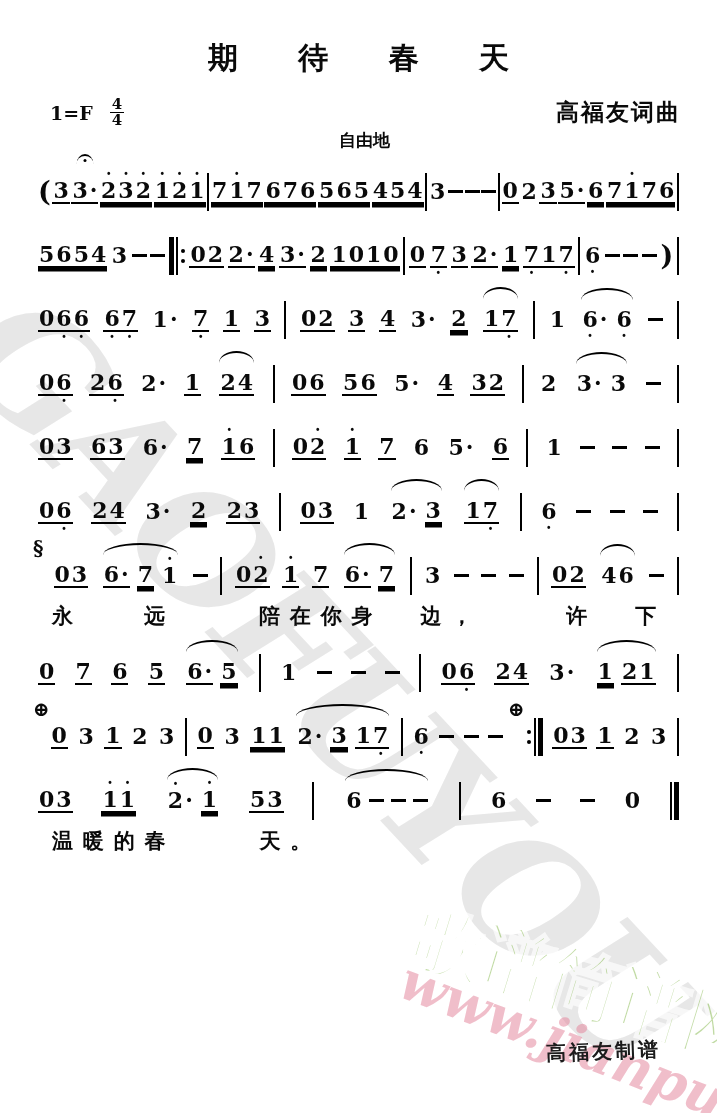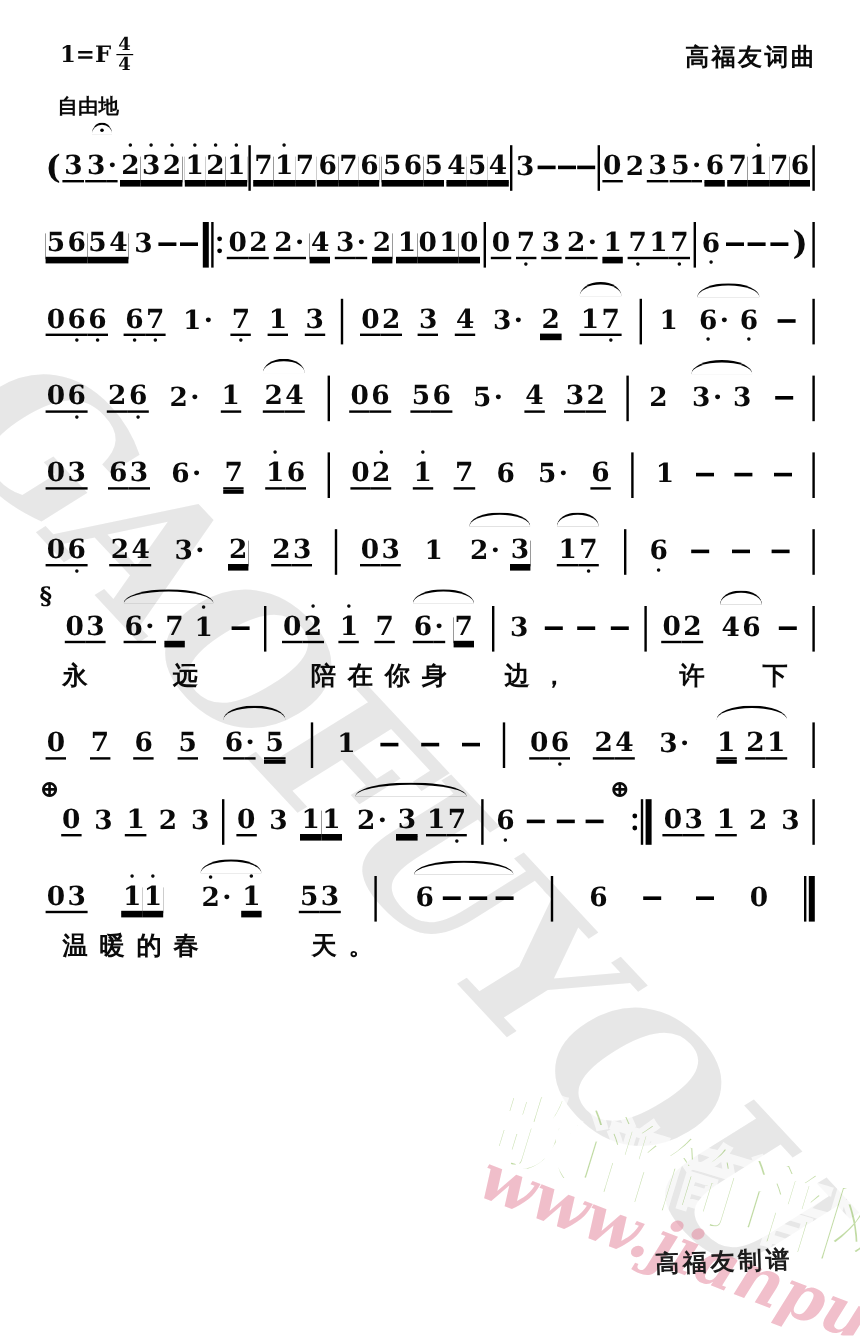--- a/index.html
+++ b/index.html
@@ -26,26 +26,26 @@
     font-family:"DejaVu Serif",serif;font-style:italic;font-weight:bold;
     font-size:54px;color:var(--wm-pink,#e58aa0);opacity:.55;z-index:2;
   }
   
   .sheet{position:absolute;inset:0;z-index:1;padding:0 36px;background:transparent;}
   .title{
     text-align:center;margin-top:38px;font-size:30px;font-weight:bold;
     letter-spacing:26px;text-indent:26px;
   }
   .hdr{display:flex;justify-content:space-between;align-items:flex-end;margin-top:18px;}
-  .keysig{display:flex;align-items:center;gap:4px;font-family:"DejaVu Serif",serif;
+  .keysig{display:flex;align-items:center;gap:17px;font-family:"DejaVu Serif",serif;
     font-weight:bold;font-size:19px;padding-left:14px;}
   .ts{display:inline-flex;flex-direction:column;align-items:center;font-size:15px;line-height:15px;}
   .ts .tsn{border-bottom:1.6px solid #000;padding:0 2px;}
-  .composer{font-size:20px;font-weight:bold;letter-spacing:2px;margin-top:16px;}
-  .tempo{font-size:17px;font-weight:bold;margin:16px 0 0 12px;}
+  .composer{font-size:23px;font-weight:bold;letter-spacing:2px;}
+  .tempo{font-size:17px;font-weight:bold;margin:1px 0 0 12px;text-align:center;}
   
   .score{margin-top:2px;}
   .sysline{margin-bottom:3px;}
   .notes-row{
     display:flex;align-items:center;justify-content:space-between;
     position:relative;padding:15px 2px 1px 2px;
   }
   .note{display:inline-grid;grid-template-rows:10px auto 10px;grid-auto-flow:column;}
   .oct{font-size:10px;line-height:10px;text-align:center;font-weight:bold;height:10px;}
   .txt{
@@ -92,20 +92,21 @@
   }
 </style>
 </head>
 <body>
 
 <div class="wm wm-diag">GAOFUYOU</div>
 <div class="wm wm-site">歌谱简谱网</div>
 <div class="wm wm-url">www.jianpu.cn</div>
 
 <div class="sheet">
+  <div class="title">期 待 春 天</div>
   <div class="hdr">
     <span class="keysig">
       <span>1=F</span>
       <span class="ts">
         <span class="tsn">4</span>
         <span>4</span>
       </span>
     </span>
     <span class="composer">高福友词曲</span>
   </div>

